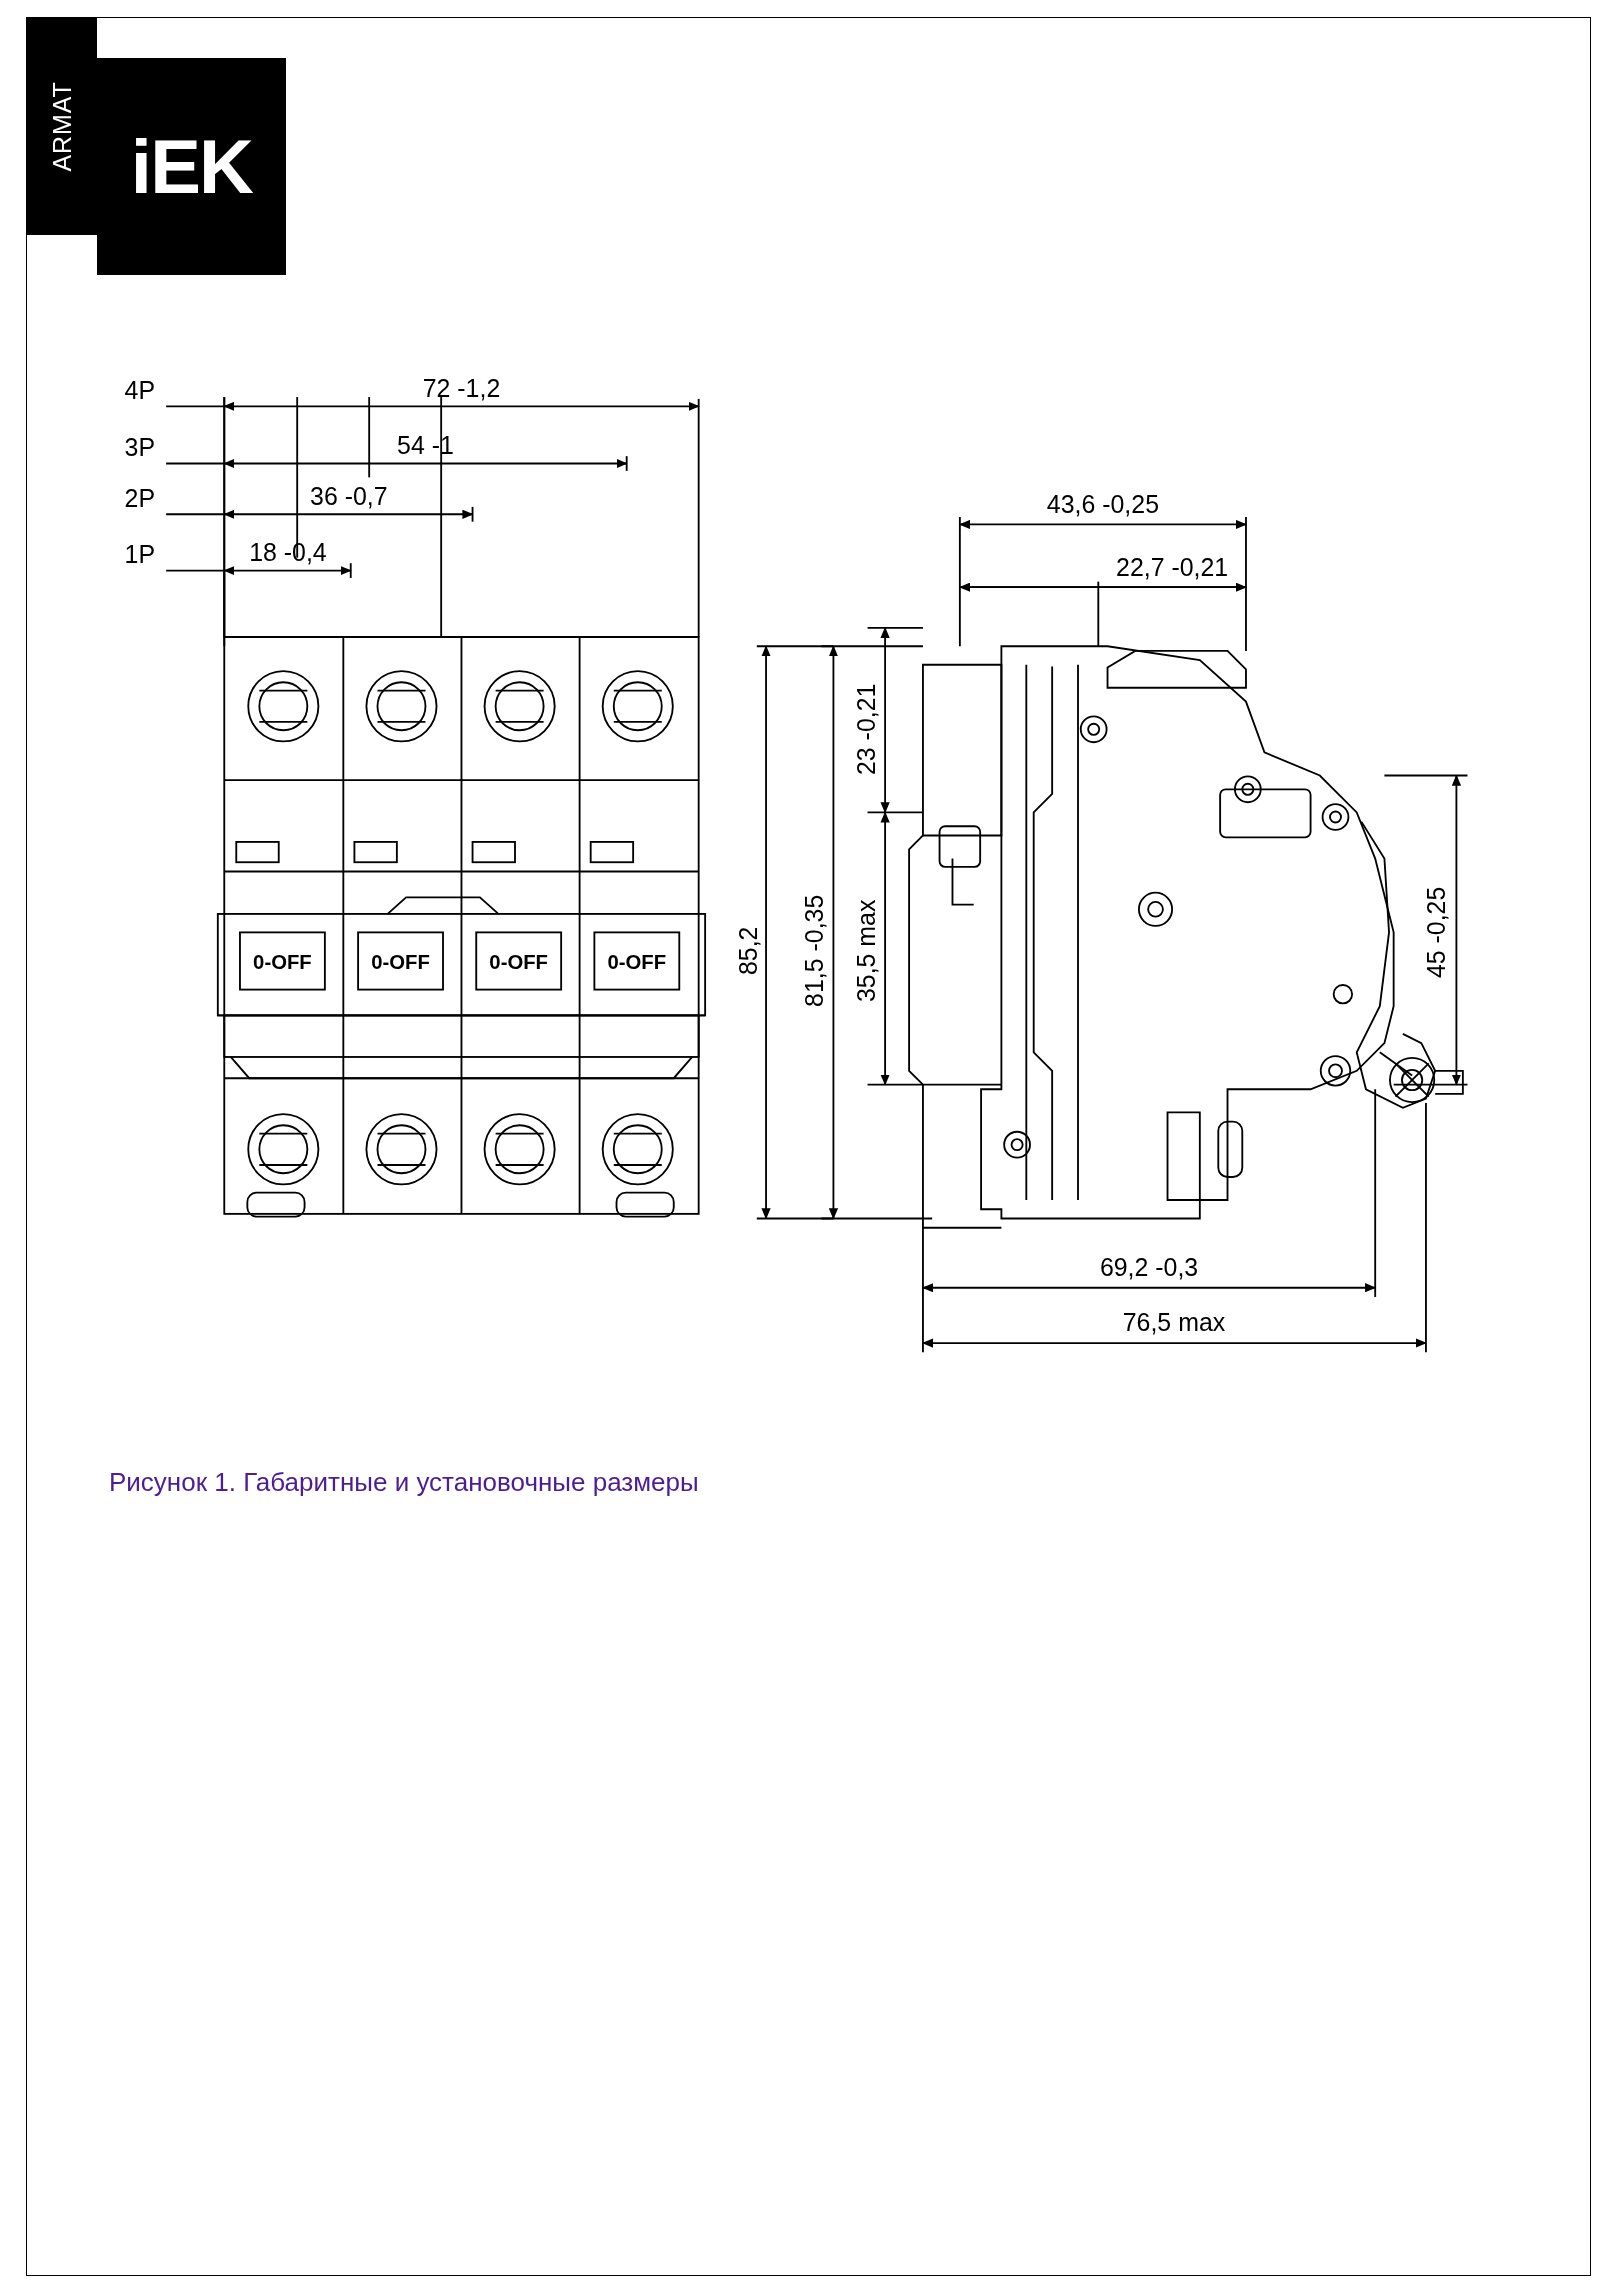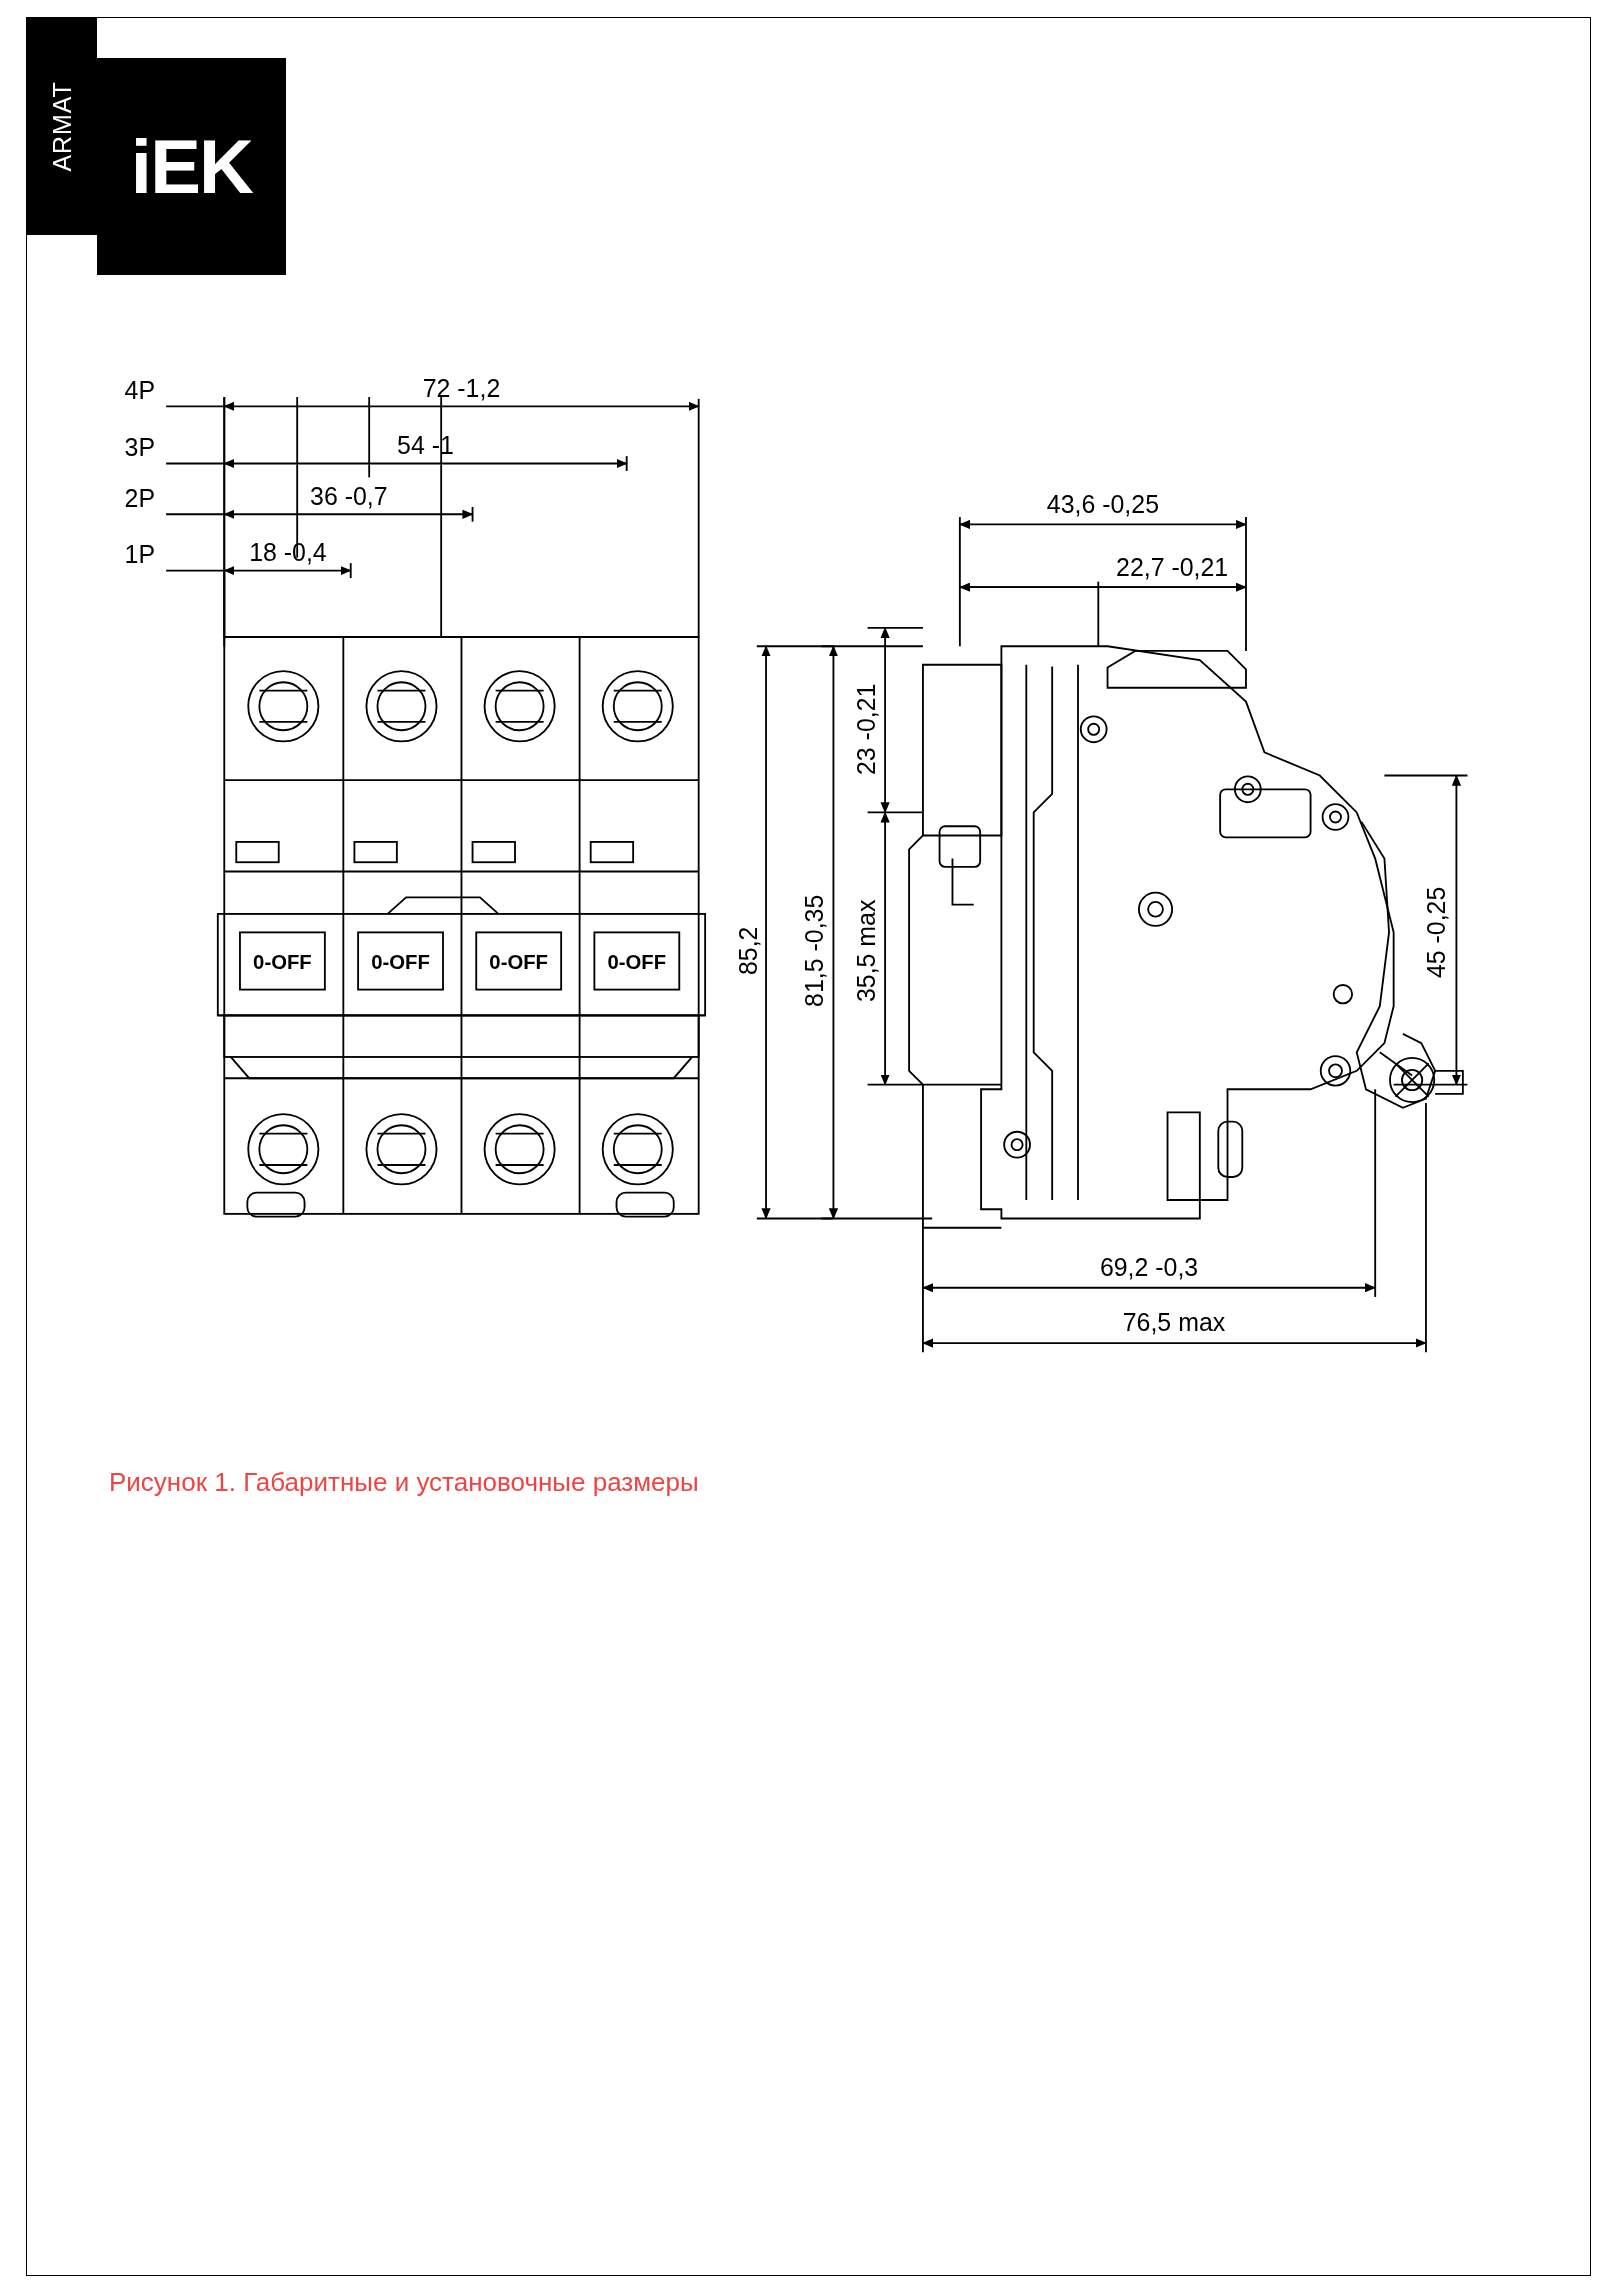--- a/index.html
+++ b/index.html
@@ -82,21 +82,21 @@
     height: 2293px;
     pointer-events: none;
   }
 
   
   .caption {
     position: absolute;
     left: 109px;
     top: 1467px;
     font-size: 26px;
-    color: #ef4444;
+    color: #4c1d95;
     white-space: nowrap;
   }
 </style>
 </head>
 <body>
 
 <div class="page-frame"></div>
 
 <div class="brand-block">
   <div class="brand-vertical">ARMAT</div>

